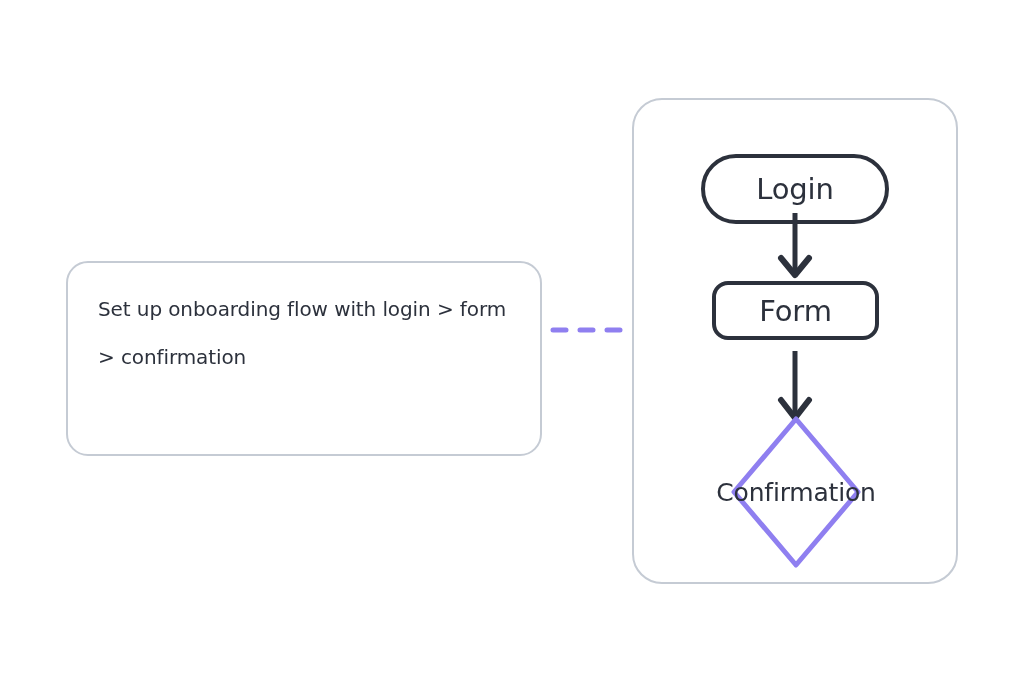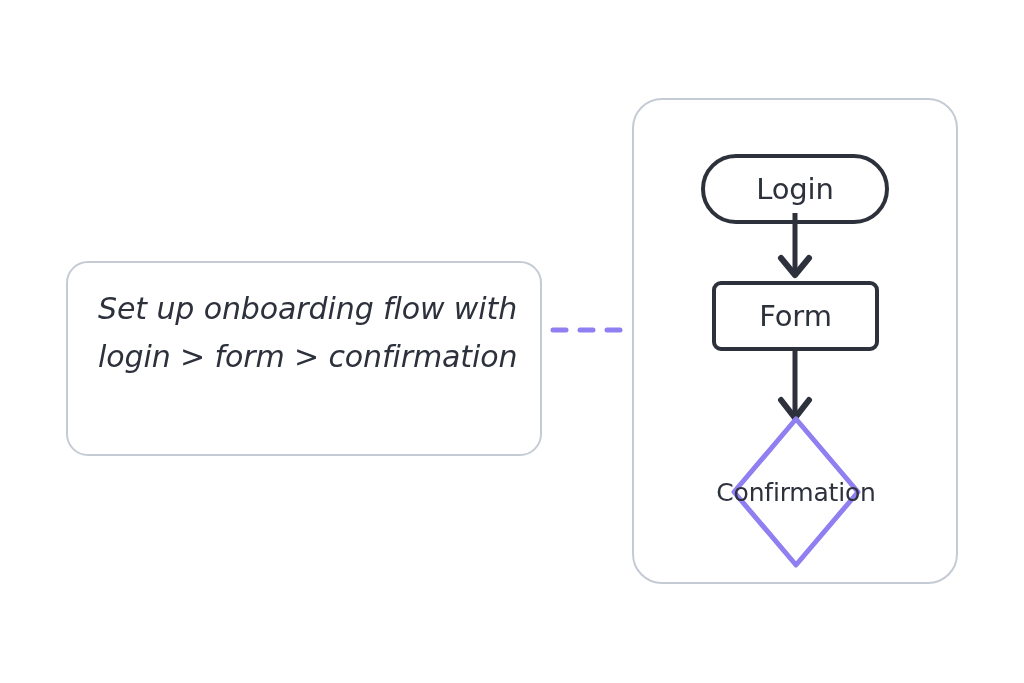--- a/index.html
+++ b/index.html
@@ -33,26 +33,25 @@
     box-sizing: border-box;
     background: #ffffff;
     border: 2px solid #c5cbd4;
     border-radius: 22px;
   }
   .note-text {
     position: absolute;
     left: 30px;
     top: 22px;
     width: 420px;
-    font-size: 30px;
+    font-size: 20px;
     line-height: 48px;
     color: #2c313c;
     letter-spacing: -0.1px;
     white-space: pre-line;
-    font-style: italic;
   }
 
   
   .diagram-panel {
     position: absolute;
     left: 632px;
     top: 98px;
     width: 326px;
     height: 486px;
     box-sizing: border-box;
@@ -81,23 +80,23 @@
     height: 70px;
     border: 4px solid #2c313c;
     border-radius: 35px;
     margin-top: 11px;
   }
 
   .node-form {
     left: 712px;
     top: 281px;
     width: 167px;
-    height: 70px;
+    height: 59px;
     border: 4px solid #2c313c;
-    border-radius: 9px;
+    border-radius: 16px;
   }
 
   
   .node-confirmation {
     left: 673px;
     top: 418px;
     width: 246px;
     height: 148px;
     background: transparent;
     border: none;

